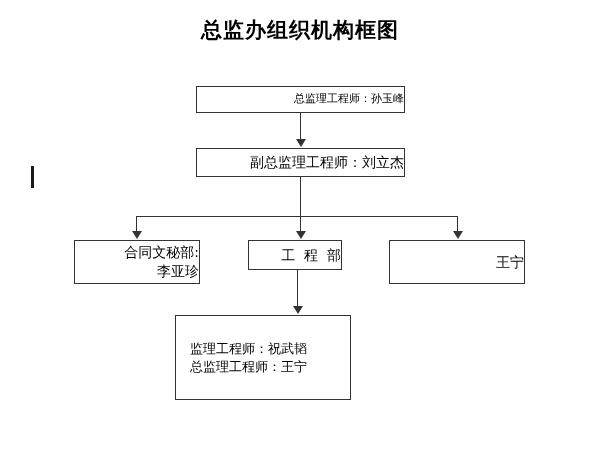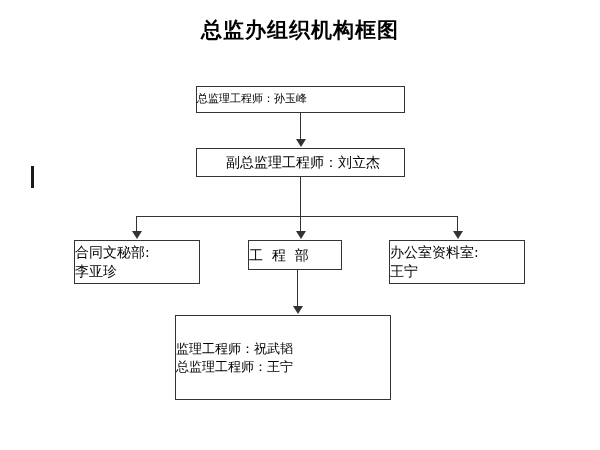--- a/index.html
+++ b/index.html
@@ -33,21 +33,21 @@
 
   
   .node {
     position: absolute;
     box-sizing: border-box;
     border: 1px solid #333333;
     background: #ffffff;
     color: #000000;
     display: flex;
     flex-direction: column;
-    align-items: flex-start;
+    align-items: flex-end;
     justify-content: center;
     text-align: center;
     line-height: 1.35;
   }
 
   .node-line {
     display: block;
     white-space: pre;
   }
 
@@ -92,24 +92,25 @@
     top: 240px;
     width: 136px;
     height: 44px;
     font-size: 14px;
   }
 
   
   #node-staff {
     left: 175px;
     top: 315px;
-    width: 216px;
+    width: 176px;
     height: 85px;
     font-size: 13px;
     align-items: flex-start;
+    padding-left: 14px;
   }
   #node-staff .node-line {
     text-align: left;
     width: 100%;
   }
 
   
   .vline {
     position: absolute;
     width: 1px;
@@ -172,21 +173,20 @@
   <div class="node" id="node-contract">
     <span class="node-line">合同文秘部:</span>
     <span class="node-line">李亚珍</span>
   </div>
 
   <div class="node" id="node-engineering">
     <span class="node-line">工  程  部</span>
   </div>
 
   <div class="node" id="node-office">
-    <span class="node-line">办公室资料室:</span>
     <span class="node-line">王宁</span>
   </div>
 
   <div class="vline" style="left:297px; top:270px; height:38px;"></div>
   <div class="arrow-down" style="left:293px; top:306px;"></div>
 
   <div class="node" id="node-staff">
     <span class="node-line">监理工程师：祝武韬</span>
     <span class="node-line">总监理工程师：王宁</span>
   </div>

